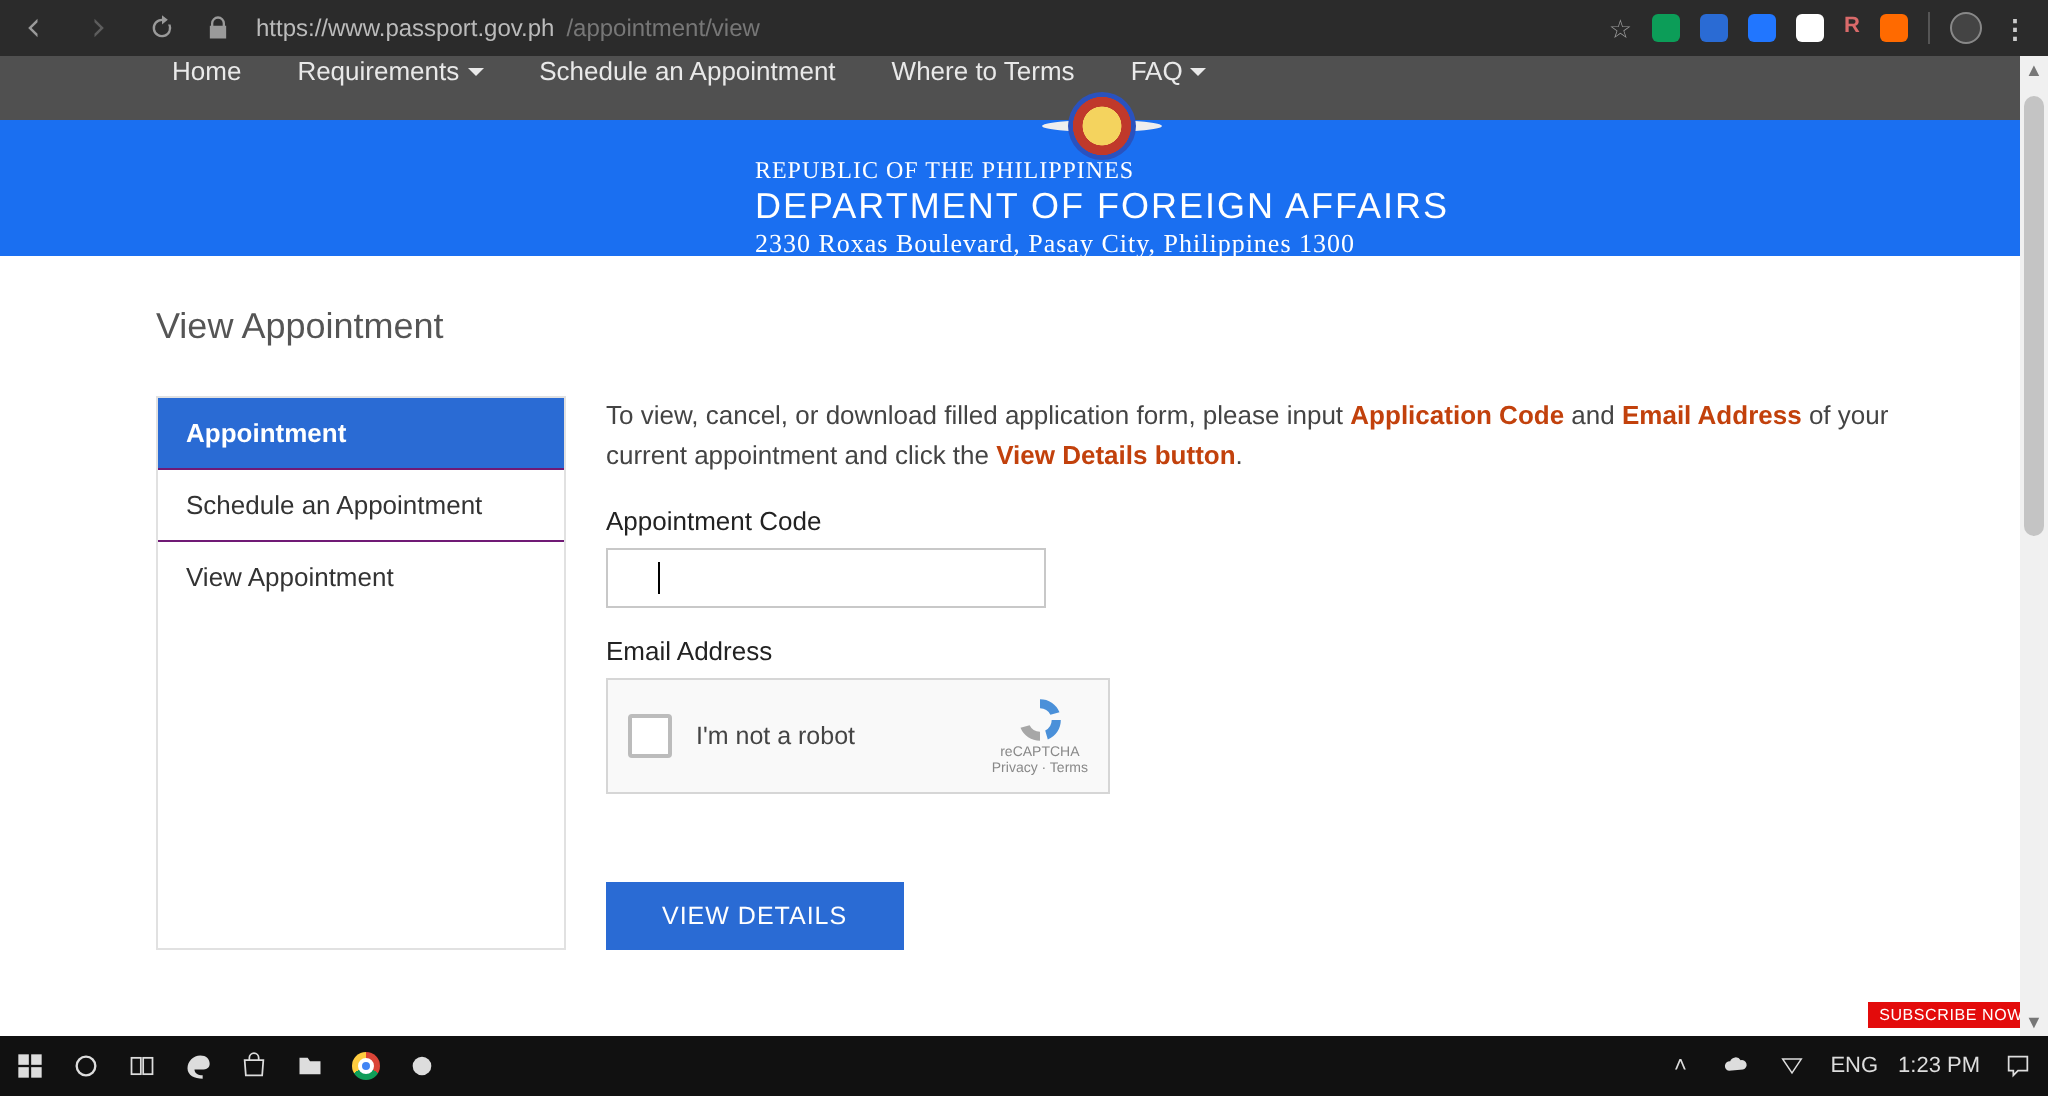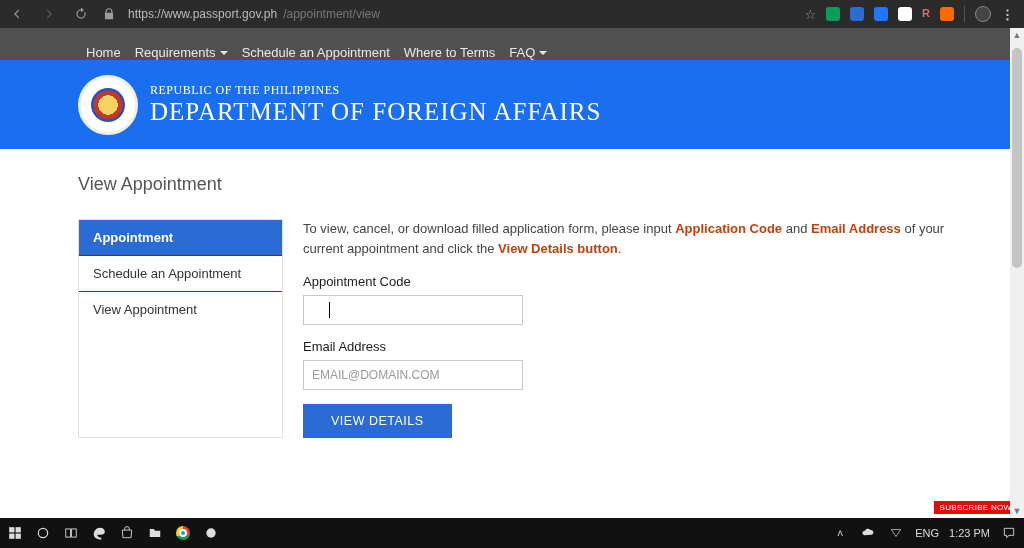--- a/index.html
+++ b/index.html
@@ -15,29 +15,29 @@
   .ext { width:14px; height:14px; border-radius:3px; }
   .ext.green{background:#0c9d58;} .ext.blue{background:#2a6bd4;} .ext.dlblue{background:#2176ff;}
   .ext.orange{background:#ff6a00;} .ext.red{color:#d96a6a; font-weight:bold;width:auto;font-size:11px;}
   .ext.google{width:14px;height:14px;border-radius:3px;background:#fff;}
   .avatar{width:16px;height:16px;border-radius:50%;background:#444;border:1px solid #888;}
   .dots{letter-spacing:2px;font-weight:bold;color:#ccc;}
 
   
   .viewport { height: calc(100% - 28px - 30px); background:#fff; overflow:hidden; position:relative;}
 
-  .topnav { background:#505050; color:#e9e9e9; height:32px; display:flex; align-items:flex-end; padding:0 86px; gap:14px; font-size:13px;}
+  .topnav { background:#505050; color:#e9e9e9; height:32px; display:flex; align-items:flex-start; padding:0 86px; gap:28px; font-size:13px;}
   .topnav .item{cursor:pointer; display:flex; align-items:center; gap:4px;}
   .caret{width:0;height:0;border-left:4px solid transparent;border-right:4px solid transparent;border-top:4px solid #e9e9e9;}
 
-  .blue-banner { background:#1a6ff1; color:#fff; height:89px; display:flex; align-items:center; padding-left:78px; gap:12px;}
+  .blue-banner { background:#1a6ff1; color:#fff; height:68px; display:flex; align-items:center; padding-left:78px; gap:12px;flex-direction:column;}
   .seal { width:60px;height:60px;border-radius:50%;background:#fff;border:3px solid #eee; display:flex;align-items:center;justify-content:center; font-size:9px;color:#333; position:relative;}
   .seal::after{content:"";width:34px;height:34px;border-radius:50%;background:radial-gradient(circle,#f4d35e 40%,#c0392b 41% 60%,#2a52be 61%);position:absolute;}
   .banner-text .line1{font-family: 'Times New Roman', serif; font-size:12px; letter-spacing:0.5px;}
-  .banner-text .line2{font-family:Liberation Serif, serif; font-size:25px; letter-spacing:1px; font-weight:400;}
+  .banner-text .line2{font-family:Liberation Sans, sans-serif; font-size:18px; letter-spacing:1px; font-weight:400;}
   .banner-text .line3{font-family:'Times New Roman',serif; font-size:13px; letter-spacing:0.5px;}
 
   .page { padding: 25px 78px 0 78px; }
   .page-title { font-size:18px; color:#555; font-weight:400; margin-bottom:24px;}
 
   .cols { display:flex; gap:20px; }
   .sidebar { width:205px; border:1px solid #e1e1e1; font-size:13px;}
   .sidebar .s-item{padding:10px 14px; border-bottom:1px solid #701a75; cursor:pointer; color:#333;}
   .sidebar .s-item:last-child{border-bottom:none;}
   .sidebar .s-item.active{background:#2a6bd4; color:#fff; font-weight:bold;}
@@ -142,20 +142,21 @@
         <span>FAQ</span>
         <span class="caret"></span>
       </span>
   </div>
 
   <div class="blue-banner">
     <div class="seal"></div>
     <div class="banner-text">
       <div class="line1">REPUBLIC OF THE PHILIPPINES</div>
       <div class="line2">DEPARTMENT OF FOREIGN AFFAIRS</div>
+      <div class="line3">2330 Roxas Boulevard, Pasay City, Philippines 1300</div>
     </div>
   </div>
 
   <div class="page">
     <div class="page-title">View Appointment</div>
 
     <div class="cols">
       <div class="sidebar">
         <div class="s-item active"><span>Appointment</span></div>
         <div class="s-item"><span>Schedule an Appointment</span></div>
@@ -167,22 +168,34 @@
           <span>To view, cancel, or download filled application form, please input </span><b>Application Code</b><span> and </span><b>Email Address</b><span> of your current appointment and click the </span><b>View Details button</b><span>.</span>
         </div>
 
         <label class="f">Appointment Code</label>
         <div style="position:relative;width:220px;">
           <input class="f" type="text" value="" style="">
           <span class="text-cursor" style="left:26px;top:7px;"></span>
         </div>
 
         <label class="f">Email Address</label>
-        <input class="f" type="text" placeholder="EMAIL@DOMAIN.COM" style="">
-
+
+        <div class="captcha">
+          <div class="cb"></div>
+          <div class="ctext">I'm not a robot</div>
+          <div class="rside">
+            <svg class="rc-logo" viewBox="0 0 40 40">
+              <path class="rc-swirl" d="M20 4a16 16 0 0 1 15 10l-7 2A9 9 0 0 0 20 11z"></path>
+              <path class="rc-swirl" d="M36 20a16 16 0 0 1-10 15l-2-7a9 9 0 0 0 5-8z"></path>
+              <path class="rc-swirl2" d="M20 36A16 16 0 0 1 5 26l7-2a9 9 0 0 0 8 5z"></path>
+            </svg>
+            <span>reCAPTCHA</span>
+            <span>Privacy · Terms</span>
+          </div>
+        </div>
 
         <button class="btn-view">VIEW DETAILS</button>
       </div>
     </div>
   </div>
 
   <div class="subscribe-badge">SUBSCRIBE NOW!</div>
 
   <div class="scrollbar">
     <div class="arrow up">▲</div>

